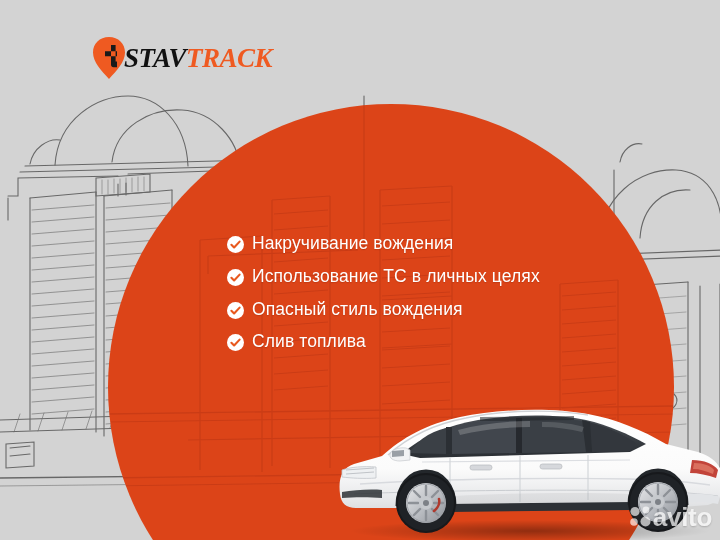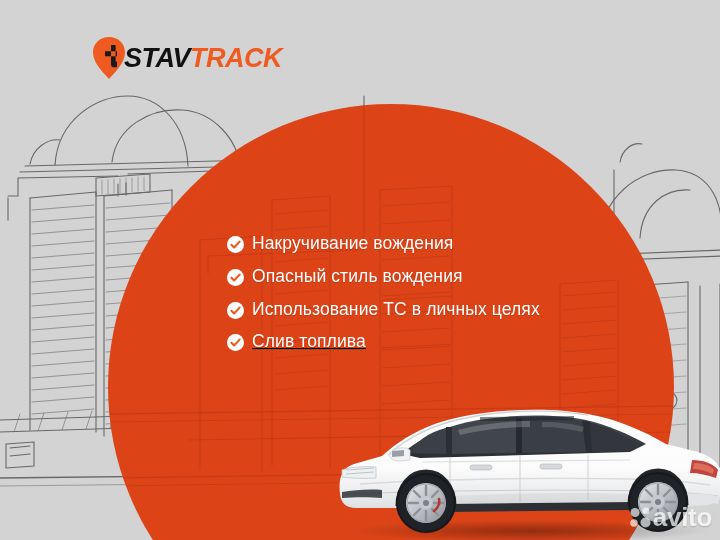--- a/index.html
+++ b/index.html
@@ -45,20 +45,21 @@
     mix-blend-mode:multiply;
   }
 
   
   .logo {
     position:absolute;
     left:92px; top:34px;
     z-index:9;
     display:flex; align-items:center;
     height:48px;
+    font-family:Liberation Serif, serif;
   }
   .logo-mark { width:34px; height:44px; position:relative; flex:none; }
   .logo-text {
     font-size:27px; font-weight:bold; font-style:italic;
     letter-spacing:-.5px; line-height:1;
     margin-left:-2px;
     white-space:nowrap;
   }
   .logo-stav  { color:#111111; }
   .logo-track { color:#ef5a21; }
@@ -81,21 +82,21 @@
     position:absolute;
     left:227px; top:233px;
     width:330px;
     z-index:10;
   }
   .bullet {
     display:flex;
     align-items:flex-start;
     margin-bottom:12px;
   }
-  .bullet:last-child { margin-bottom:0;text-decoration:underline; }
+  .bullet:last-child { margin-bottom:0; }
   .check-icon {
     flex:none;
     width:17px; height:17px;
     margin-top:3px; margin-right:8px;
     position:relative;
   }
   .check-icon svg { display:block; width:17px; height:17px; }
   .bullet-text {
     color:#ffffff;
     font-size:17.5px;
@@ -111,21 +112,21 @@
     width:400px; height:146px;
     z-index:12;
   }
   .car-wrap svg { display:block; width:400px; height:146px; }
 
   
   .watermark {
     position:absolute;
     right:8px; bottom:10px;
     z-index:20;
-    display:flex; align-items:center;
+    display:flex; align-items:flex-start;
     opacity:.72;
   }
   .wm-bird { width:25px; height:25px; flex:none; }
   .wm-text {
     font-size:26px; font-weight:bold;
     color:#ffffff;
     letter-spacing:-.3px;
     line-height:1;
     text-shadow:0 1px 2px rgba(0,0,0,.28);
   }
@@ -315,31 +316,31 @@
       <span class="bullet-text">Накручивание вождения</span>
     </div>
 
     <div class="bullet">
       <span class="check-icon">
         <svg viewBox="0 0 17 17">
             <circle cx="8.5" cy="8.5" r="8.5" fill="#ffffff"></circle>
         <path d="M4.4 8.8 L7.1 11.5 L12.6 5.6" stroke="#e8591f" stroke-width="2.1" fill="none" stroke-linecap="round" stroke-linejoin="round"></path>
           </svg>
       </span>
-      <span class="bullet-text">Опасный стиль вождения</span>
+      <span class="bullet-text">Использование ТС в личных целях</span>
     </div>
 
     <div class="bullet">
       <span class="check-icon">
         <svg viewBox="0 0 17 17">
             <circle cx="8.5" cy="8.5" r="8.5" fill="#ffffff"></circle>
         <path d="M4.4 8.8 L7.1 11.5 L12.6 5.6" stroke="#e8591f" stroke-width="2.1" fill="none" stroke-linecap="round" stroke-linejoin="round"></path>
           </svg>
       </span>
-      <span class="bullet-text">Использование ТС в личных целях</span>
+      <span class="bullet-text">Опасный стиль вождения</span>
     </div>
 
     <div class="bullet">
       <span class="check-icon">
         <svg viewBox="0 0 17 17">
             <circle cx="8.5" cy="8.5" r="8.5" fill="#ffffff"></circle>
         <path d="M4.4 8.8 L7.1 11.5 L12.6 5.6" stroke="#e8591f" stroke-width="2.1" fill="none" stroke-linecap="round" stroke-linejoin="round"></path>
           </svg>
       </span>
       <span class="bullet-text">Слив топлива</span>

